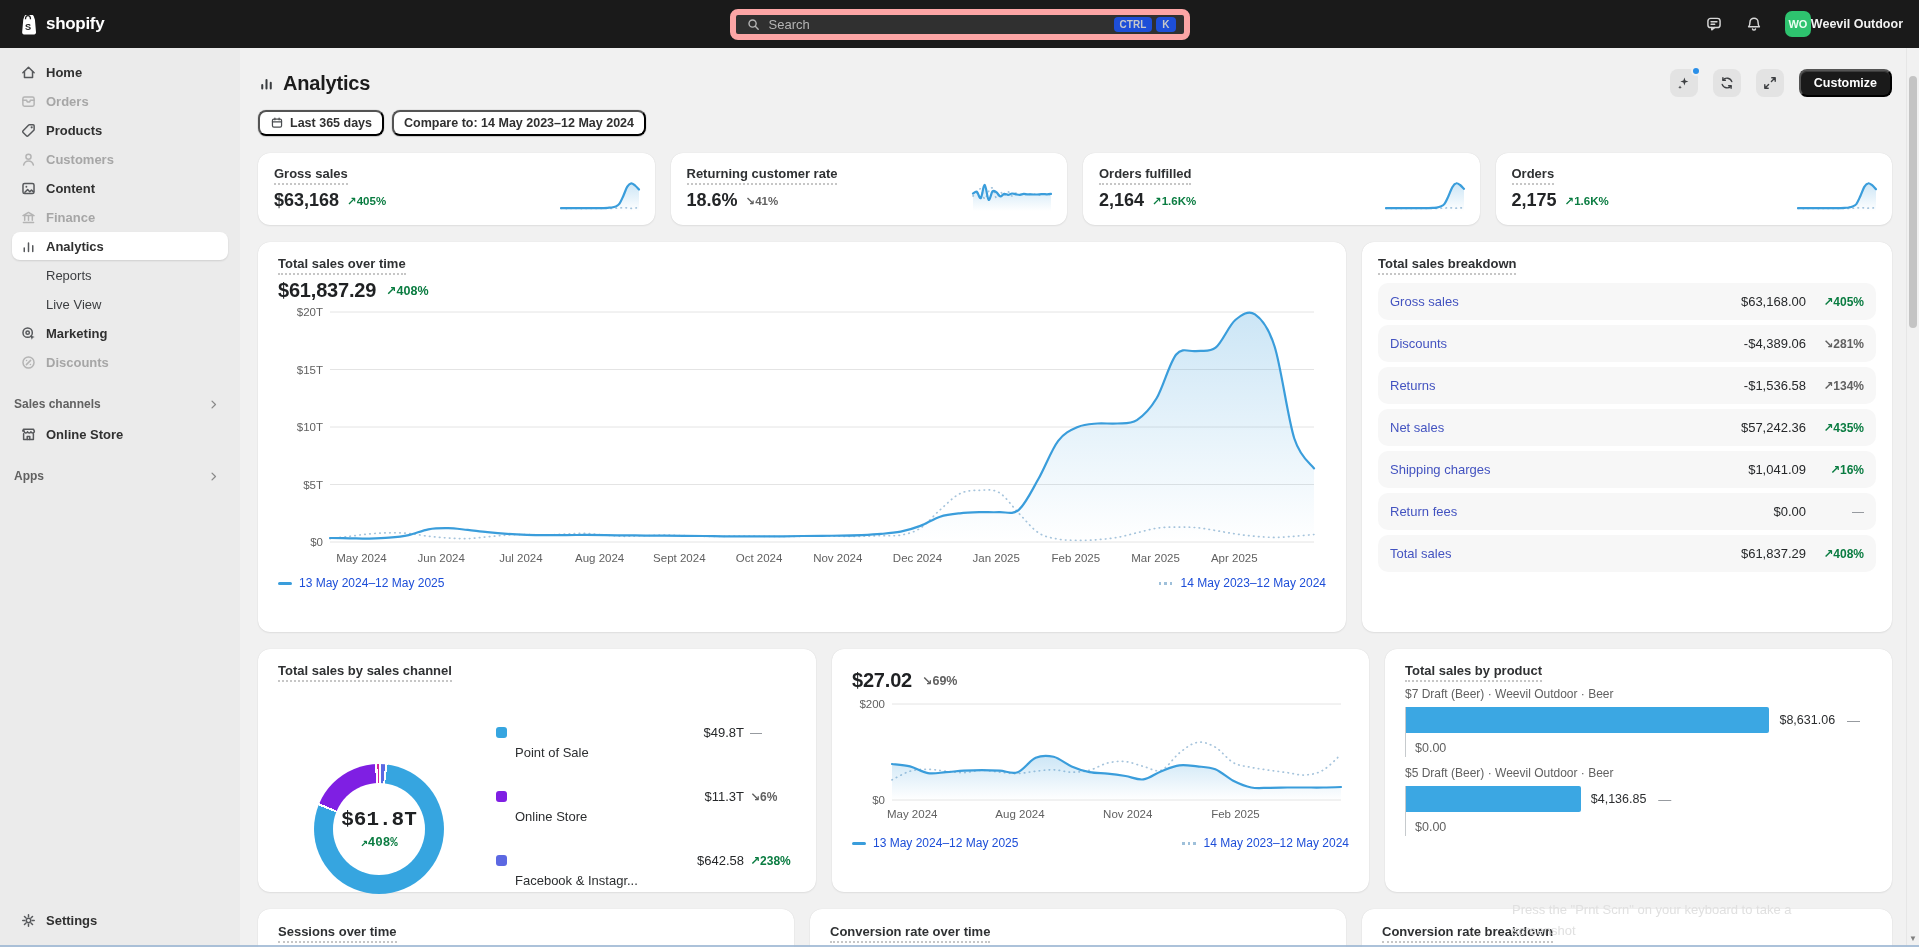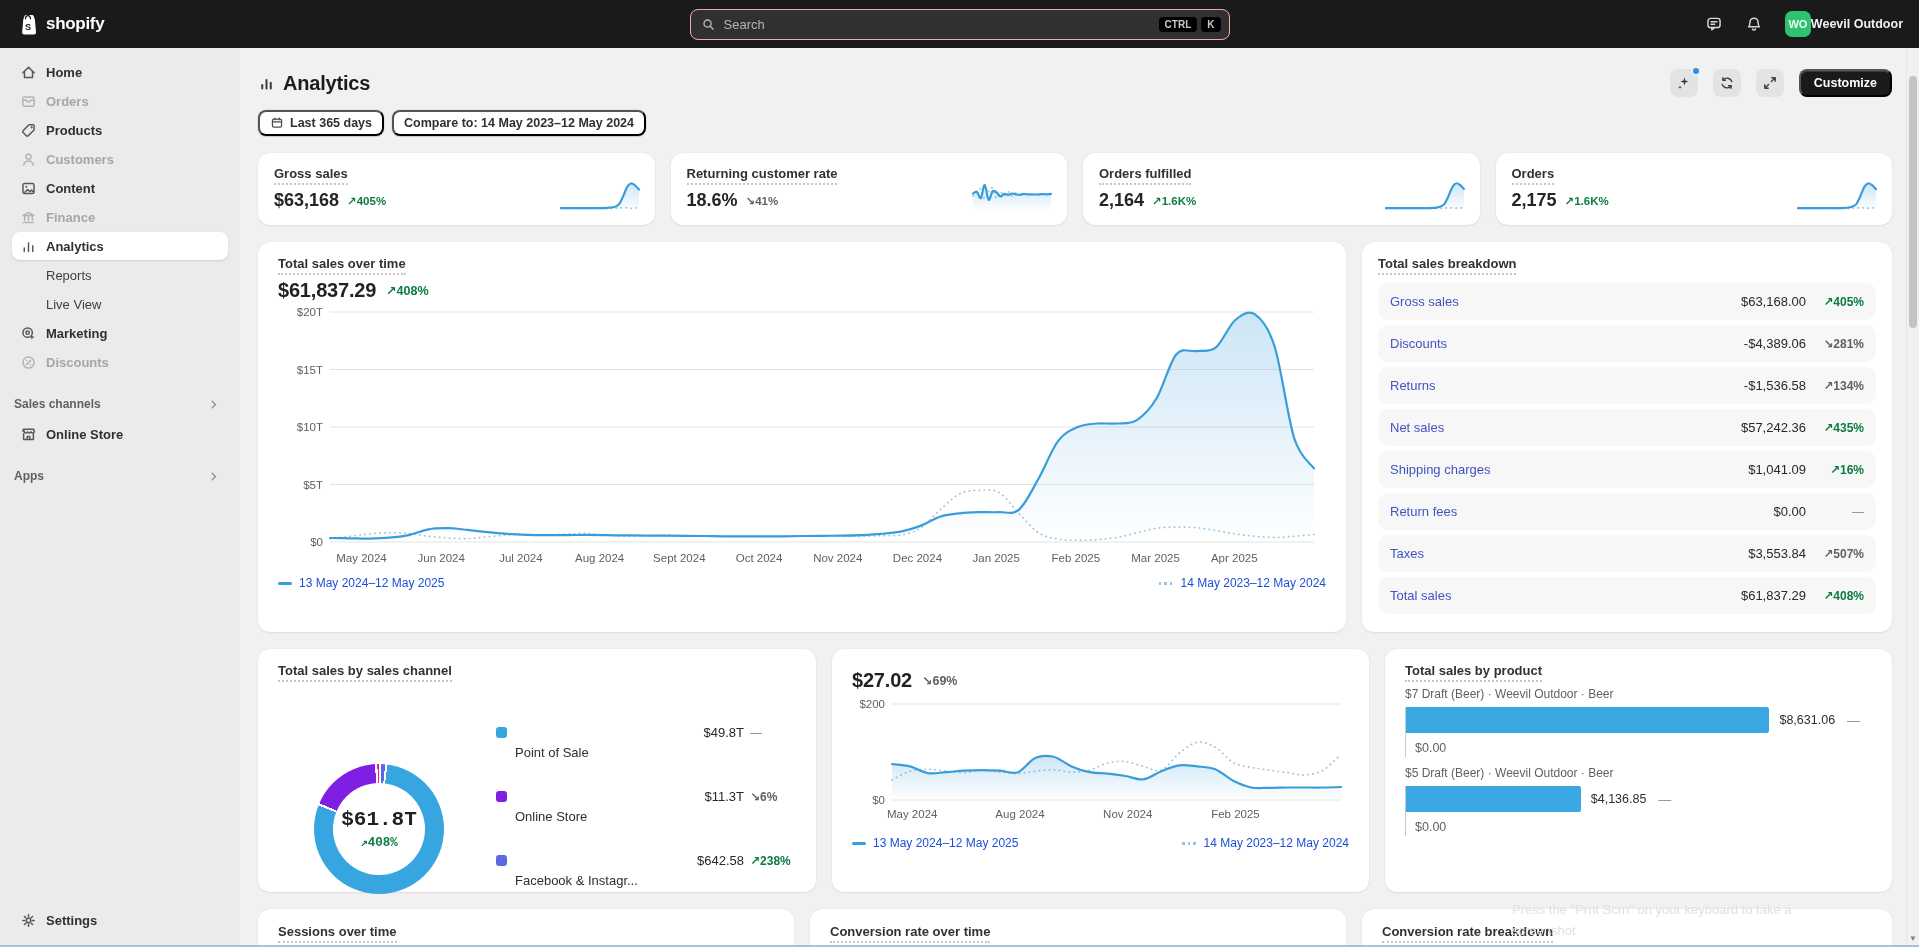--- a/index.html
+++ b/index.html
@@ -5,27 +5,27 @@
   * { box-sizing: border-box; margin: 0; padding: 0; }
   html,body { width:1919px; height:947px; overflow:hidden;
     font-family:"Liberation Sans","DejaVu Sans",sans-serif; background:#f1f1f1; color:#303030; }
 
   
   .topbar { position:absolute; inset:0 0 auto 0; height:48px; background:#1a1a1a;
     display:flex; align-items:center; z-index:50; }
   .logo { display:flex; align-items:center; gap:6px; padding-left:16px; cursor:pointer; }
   .logo svg { width:24px; height:26px; }
   .wordmark { color:#fff; font-weight:700; font-size:17px; letter-spacing:-0.3px; }
-  .searchbar { position:absolute; left:50%; transform:translateX(-50%); width:540px; height:31px;
-    background:#303030; border:1px solid #fca5a5; border-radius:8px; display:flex; align-items:center;
+  .searchbar { position:absolute; left:50%; transform:translateX(-50%); width:460px; height:31px;
+    background:#303030; border:6px solid #fca5a5; border-radius:8px; display:flex; align-items:center;
     padding:0 8px 0 10px; gap:8px; color:#b5b5b5; font-size:13px; cursor:text; }
   .searchbar .s-icon svg { width:15px; height:15px; stroke:#b5b5b5; fill:none; stroke-width:1.5;
     stroke-linecap:round; display:block; }
   .keys { margin-left:auto; display:flex; gap:4px; }
-  kbd { background:#000000; color:#c6c8ca; font-size:10px; font-weight:700; padding:2px 6px;
+  kbd { background:#1d4ed8; color:#c6c8ca; font-size:10px; font-weight:700; padding:2px 6px;
     border-radius:4px; font-family:inherit; }
   .top-right { margin-left:auto; display:flex; align-items:center; gap:22px; padding-right:16px; }
   .tb-icon { color:#d7d7d7; cursor:pointer; }
   .tb-icon svg { width:18px; height:18px; fill:none; stroke:currentColor; stroke-width:1.3;
     stroke-linecap:round; stroke-linejoin:round; display:block; }
   .account { display:flex; align-items:center; cursor:pointer; }
   .avatar { width:26px; height:26px; border-radius:7px; background:#2ec36f; color:#eafff2;
     font-size:11px; font-weight:700; display:flex; align-items:center; justify-content:center; }
   .store-name { color:#f2f2f2; font-size:12.5px; font-weight:700; }
 
@@ -554,25 +554,20 @@
             <span class="bd-val">$1,041.09</span>
             <span class="delta pos">↗16%</span>
           </div>
 
           <div class="bd-row">
             <span class="bd-label">Return fees</span>
             <span class="bd-val">$0.00</span>
             <span class="delta none">—</span>
           </div>
 
-          <div class="bd-row">
-            <span class="bd-label">Taxes</span>
-            <span class="bd-val">$3,553.84</span>
-            <span class="delta neu">↗507%</span>
-          </div>
 
           <div class="bd-row">
             <span class="bd-label">Total sales</span>
             <span class="bd-val">$61,837.29</span>
             <span class="delta pos">↗408%</span>
           </div>
 
       </div>
     </section>
   </div>

